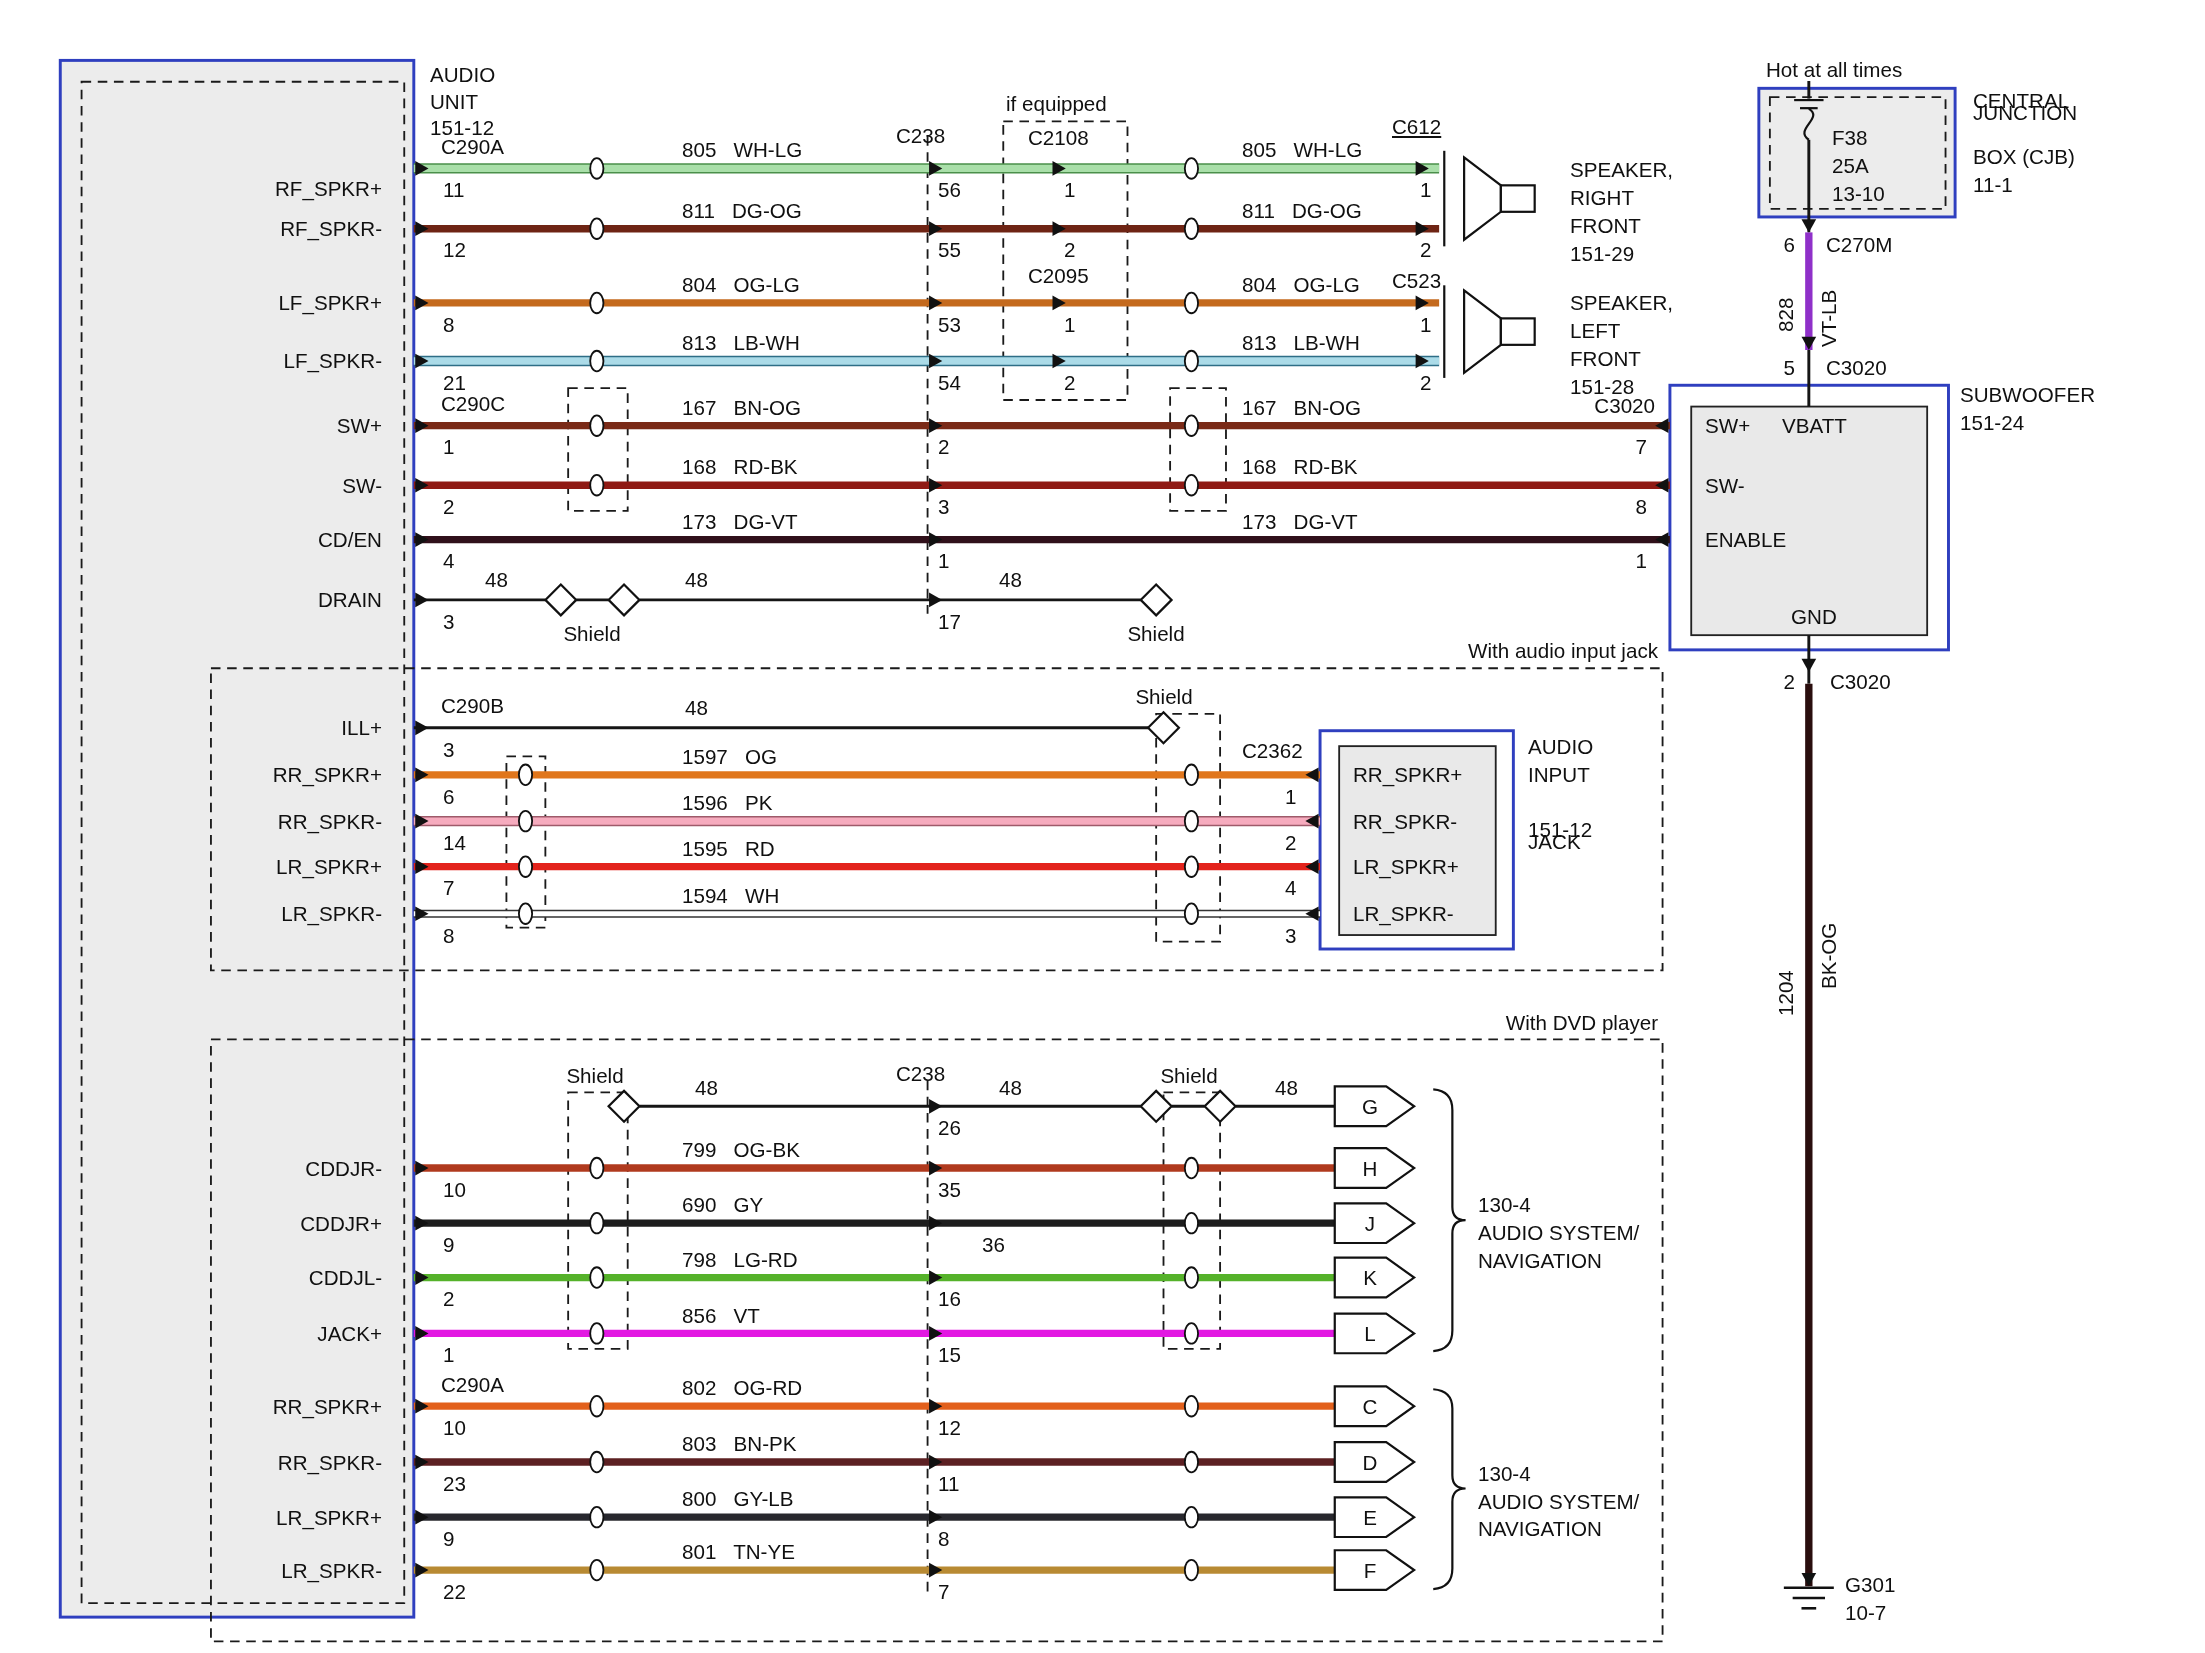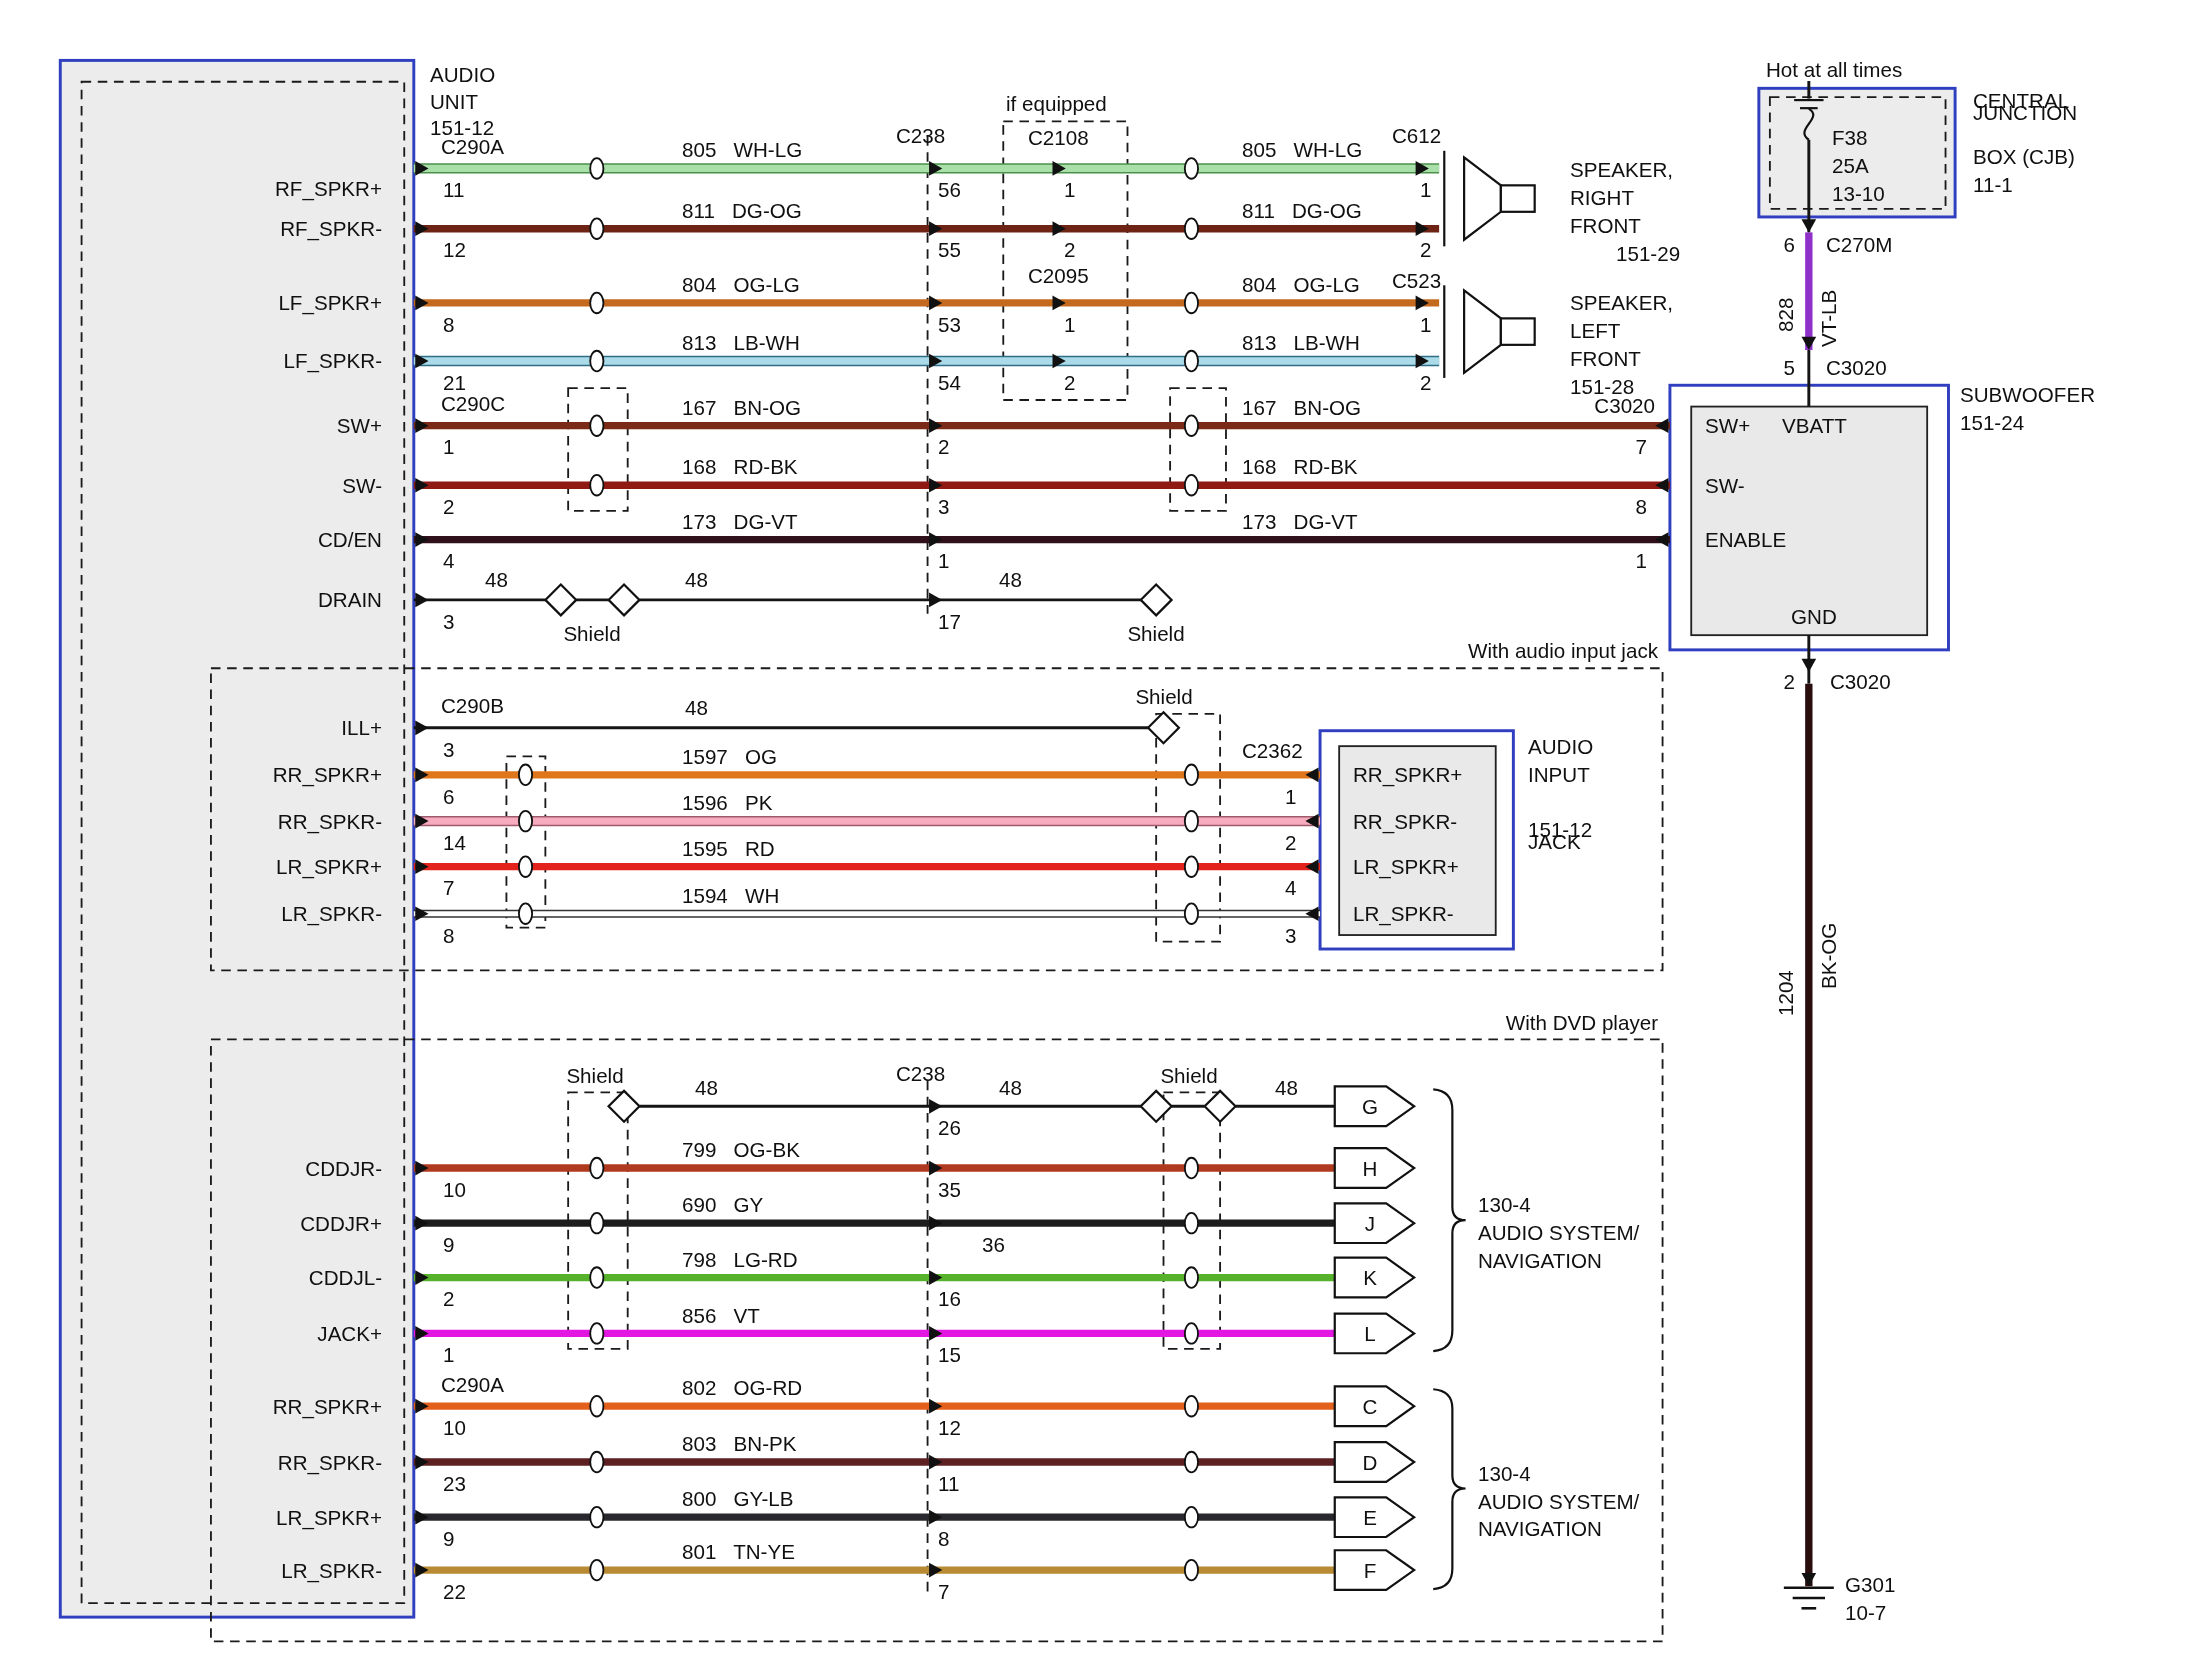--- a/index.html
+++ b/index.html
@@ -323,30 +323,30 @@
       <div class="lbl" style="left: 938px; top: 1471px;">11</div>
       <div class="lbl" style="left: 938px; top: 1526px;">8</div>
       <div class="lbl" style="left: 938px; top: 1579px;">7</div>
       <div class="lbl" style="left: 1006px; top: 91px;">if equipped</div>
       <div class="lbl" style="left: 1028px; top: 125px;">C2108</div>
       <div class="lbl" style="left: 1064px; top: 177px;">1</div>
       <div class="lbl" style="left: 1064px; top: 237px;">2</div>
       <div class="lbl" style="left: 1028px; top: 263px;">C2095</div>
       <div class="lbl" style="left: 1064px; top: 312px;">1</div>
       <div class="lbl" style="left: 1064px; top: 370px;">2</div>
-      <div class="lbl" style="left: 1392px; top: 123px;">C612</div>
+      <div class="lbl" style="left: 1392px; top: 114px; text-decoration: underline;">C612</div>
       <div class="lbl" style="left: 1420px; top: 177px;">1</div>
       <div class="lbl" style="left: 1420px; top: 237px;">2</div>
       <div class="lbl" style="left: 1392px; top: 268px;">C523</div>
       <div class="lbl" style="left: 1420px; top: 312px;">1</div>
       <div class="lbl" style="left: 1420px; top: 370px;">2</div>
       <div class="lbl" style="left: 1570px; top: 157px;">SPEAKER,</div>
       <div class="lbl" style="left: 1570px; top: 185px;">RIGHT</div>
       <div class="lbl" style="left: 1570px; top: 213px;">FRONT</div>
-      <div class="lbl" style="left: 1570px; top: 241px; margin-left: 46px;">151-29</div>
+      <div class="lbl" style="left: 1570px; top: 241px;">151-29</div>
       <div class="lbl" style="left: 1570px; top: 290px;">SPEAKER,</div>
       <div class="lbl" style="left: 1570px; top: 318px;">LEFT</div>
       <div class="lbl" style="left: 1570px; top: 346px;">FRONT</div>
       <div class="lbl" style="left: 1570px; top: 374px;">151-28</div>
       <div class="lbl r" style="left: 1655px; top: 393px;">C3020</div>
       <div class="lbl r" style="left: 1647px; top: 434px;">7</div>
       <div class="lbl r" style="left: 1647px; top: 494px;">8</div>
       <div class="lbl r" style="left: 1647px; top: 548px;">1</div>
       <div class="lbl" style="left: 1705px; top: 413px;">SW+</div>
       <div class="lbl" style="left: 1782px; top: 413px;">VBATT</div>

